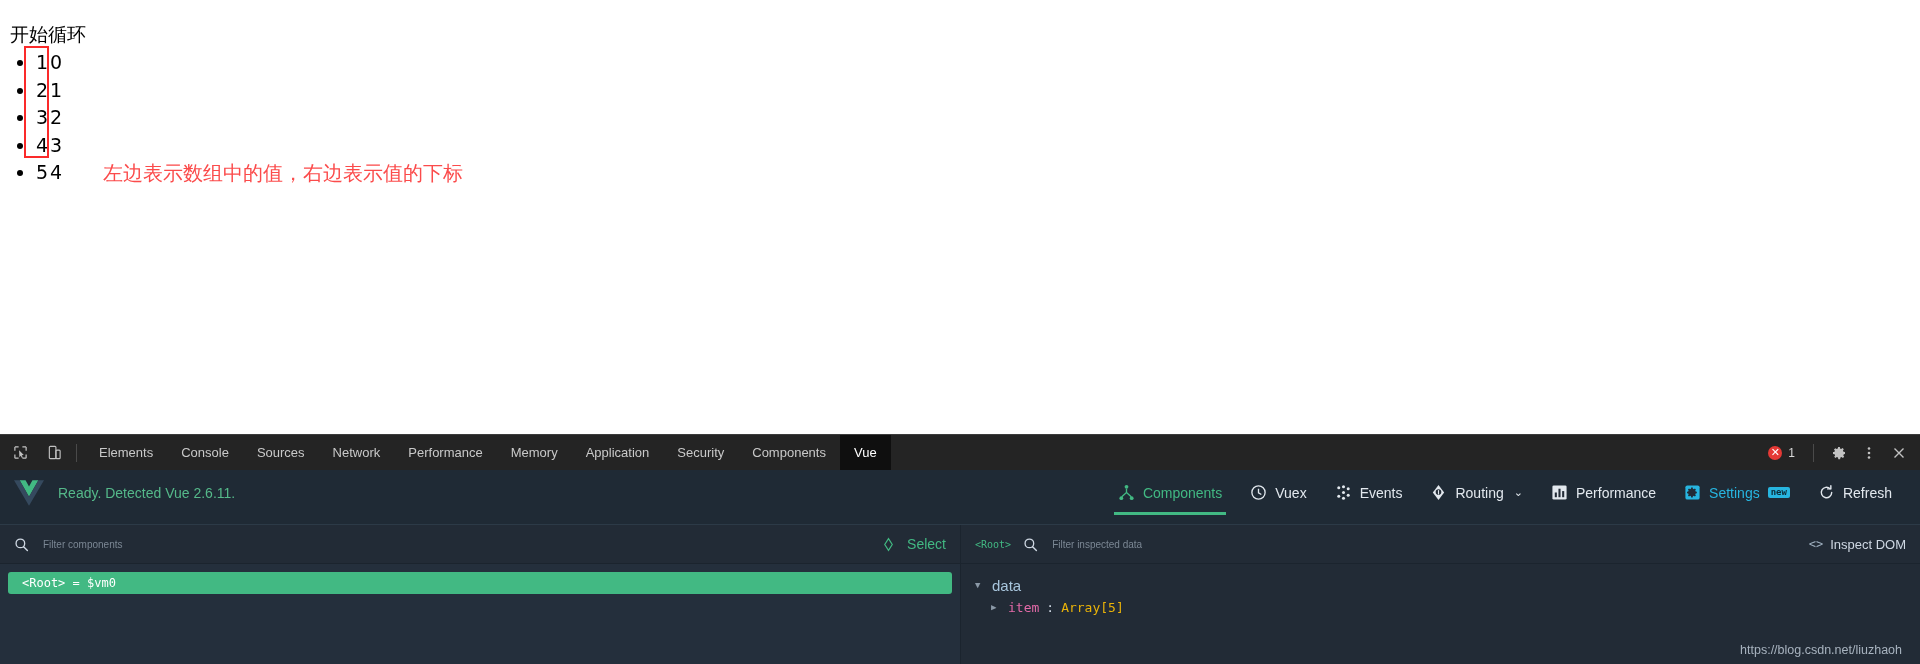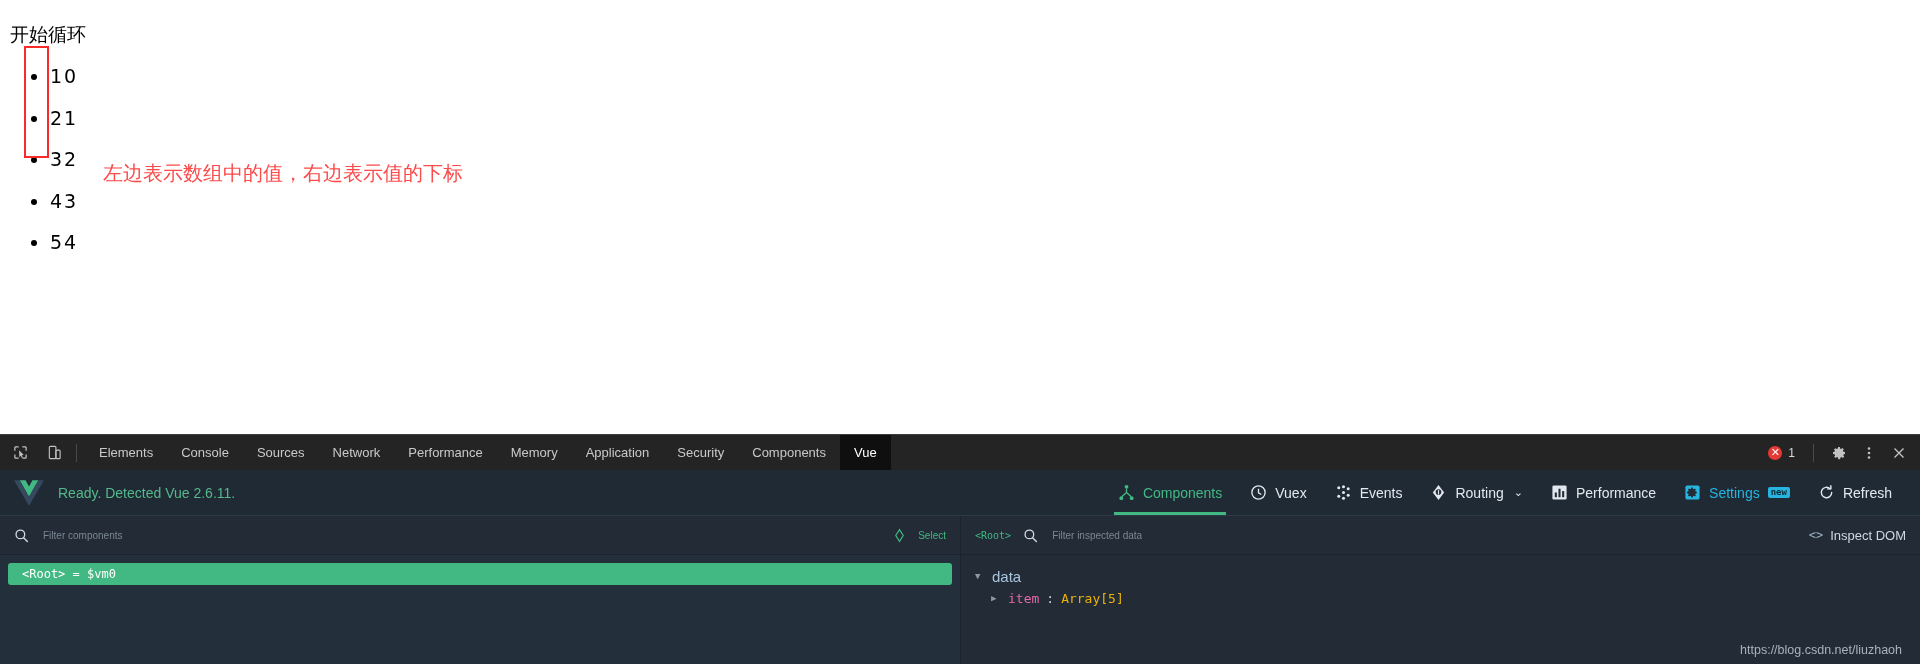--- a/index.html
+++ b/index.html
@@ -41,21 +41,21 @@
     margin: 0;
     padding: 0 0 0 34px;
     list-style: disc;
   }
   .loop-list li {
     font-size: 19px;
     line-height: 25.6px;
     color: #000000;
     font-family: "DejaVu Sans", sans-serif;
     padding: 0;
-    margin: 16px;
+    margin: 2px;
   }
   .loop-list li span.val {
     display: inline-block;
     min-width: 14px;
   }
   .loop-list li span.idx {
     display: inline-block;
   }
 
   
@@ -190,21 +190,21 @@
     height: 195px;
     background: #222b36;
     display: flex;
     flex-direction: column;
   }
   .vue-header {
     height: 45px;
     background: #1f2a35;
     display: flex;
     align-items: center;
-    padding: 0 14px 0 14px;
+    padding: 0 14px 9px 14px;
     border-bottom: 1px solid #2c3a47;
     position: relative;
   }
   .vue-logo {
     width: 30px;
     height: 26px;
     margin-right: 14px;
     flex: 0 0 auto;
   }
   .vue-status {
@@ -298,21 +298,21 @@
     font-size: 10px;
     font-family: "Liberation Sans", sans-serif;
     margin-left: 12px;
   }
   .filter-input::placeholder { color: #7b8794; }
   .select-btn {
     display: flex;
     align-items: center;
     gap: 11px;
     color: #42b983;
-    font-size: 10px;
+    font-size: 14px;
     cursor: pointer;
     white-space: nowrap;
   }
   .tree {
     flex: 1;
     padding: 8px;
     overflow: auto;
   }
   .tree-row {
     height: 22px;

